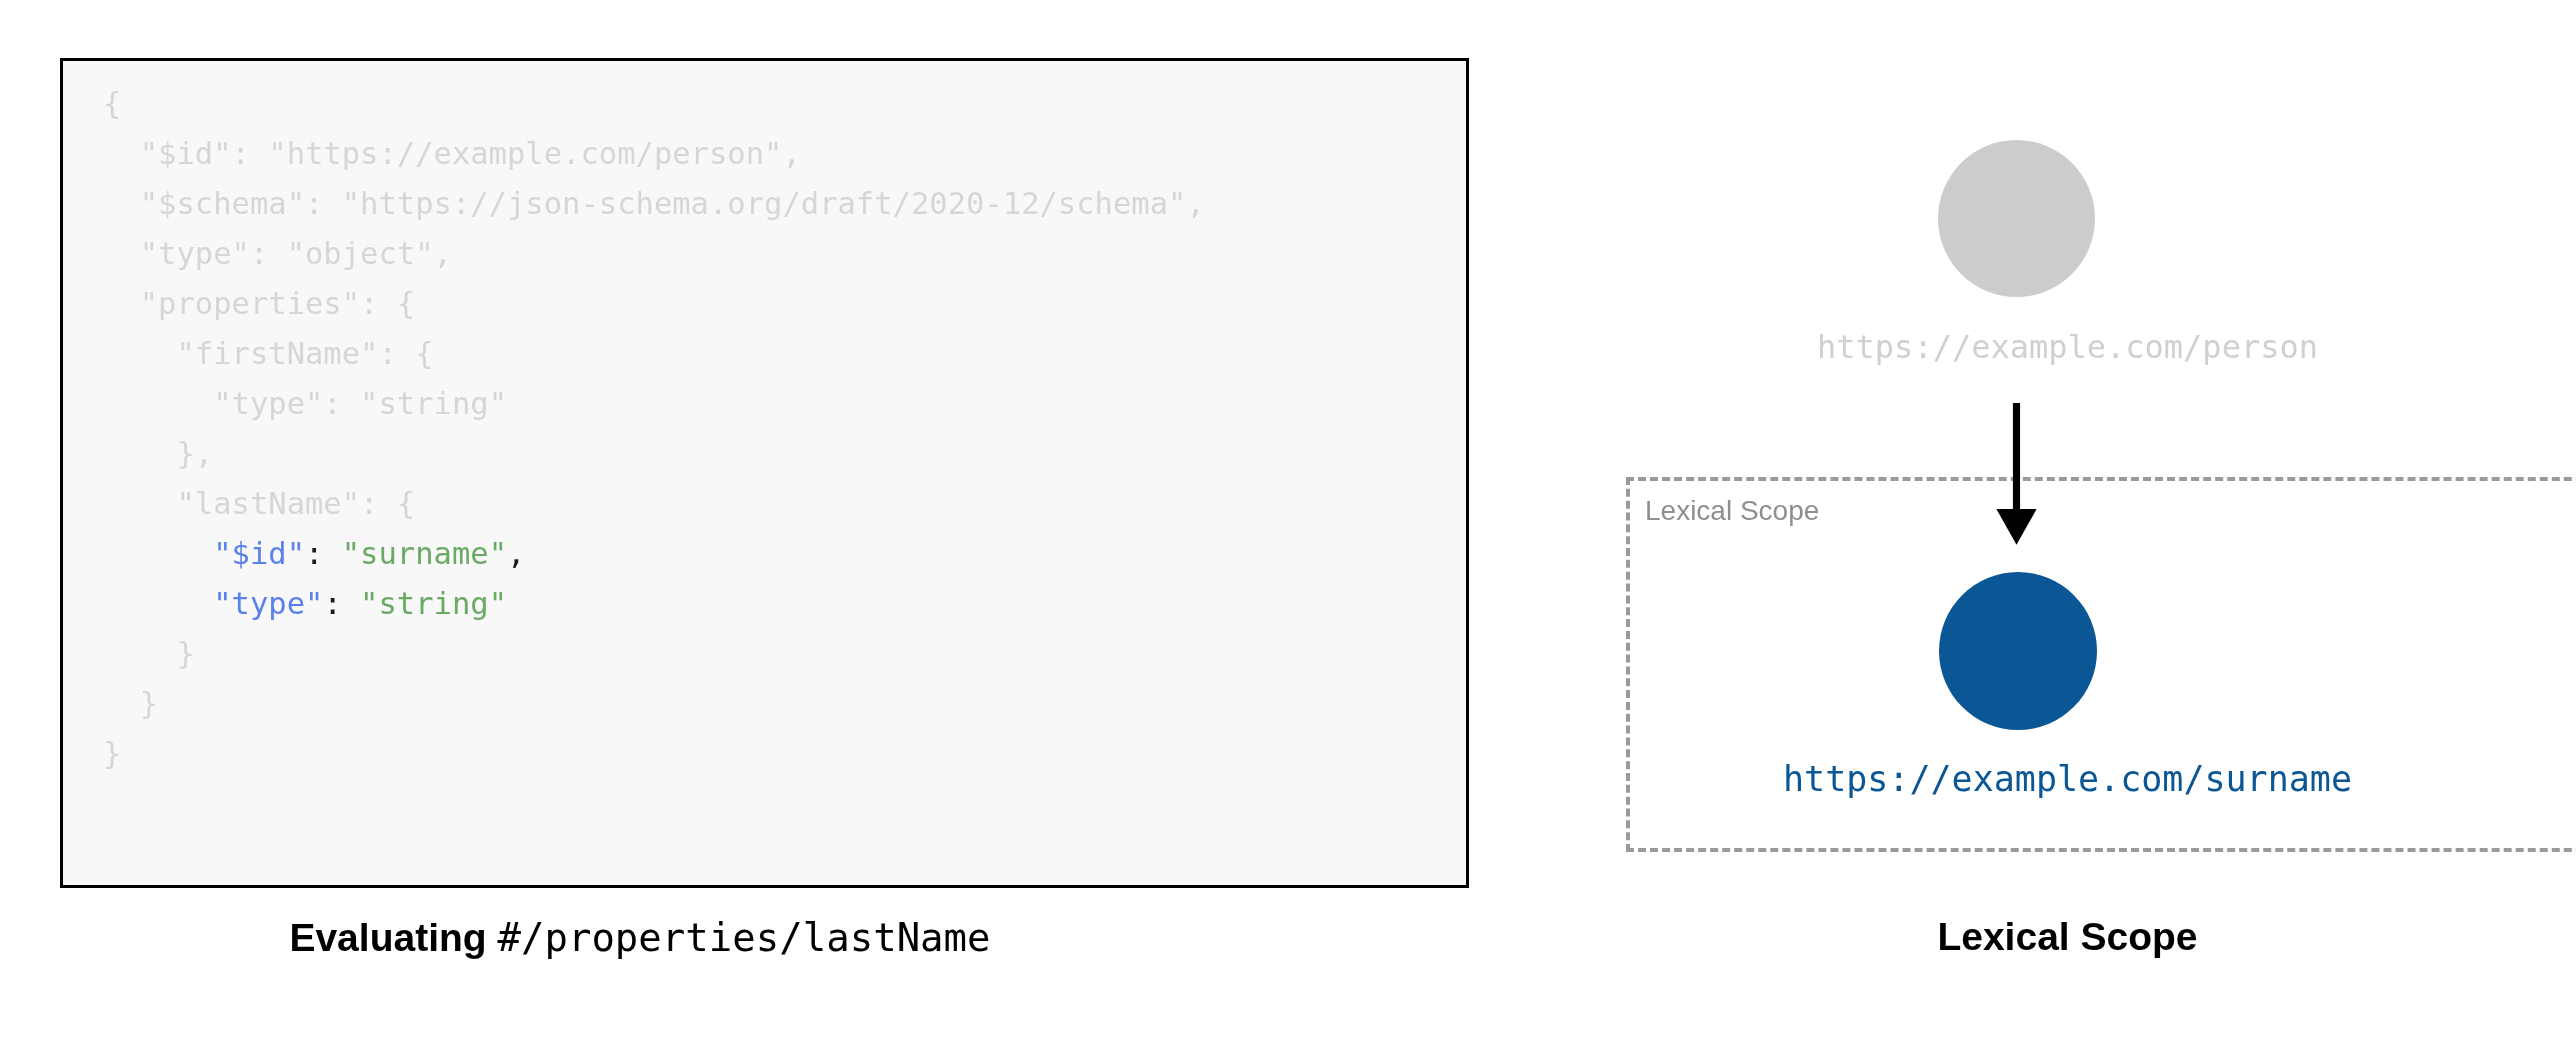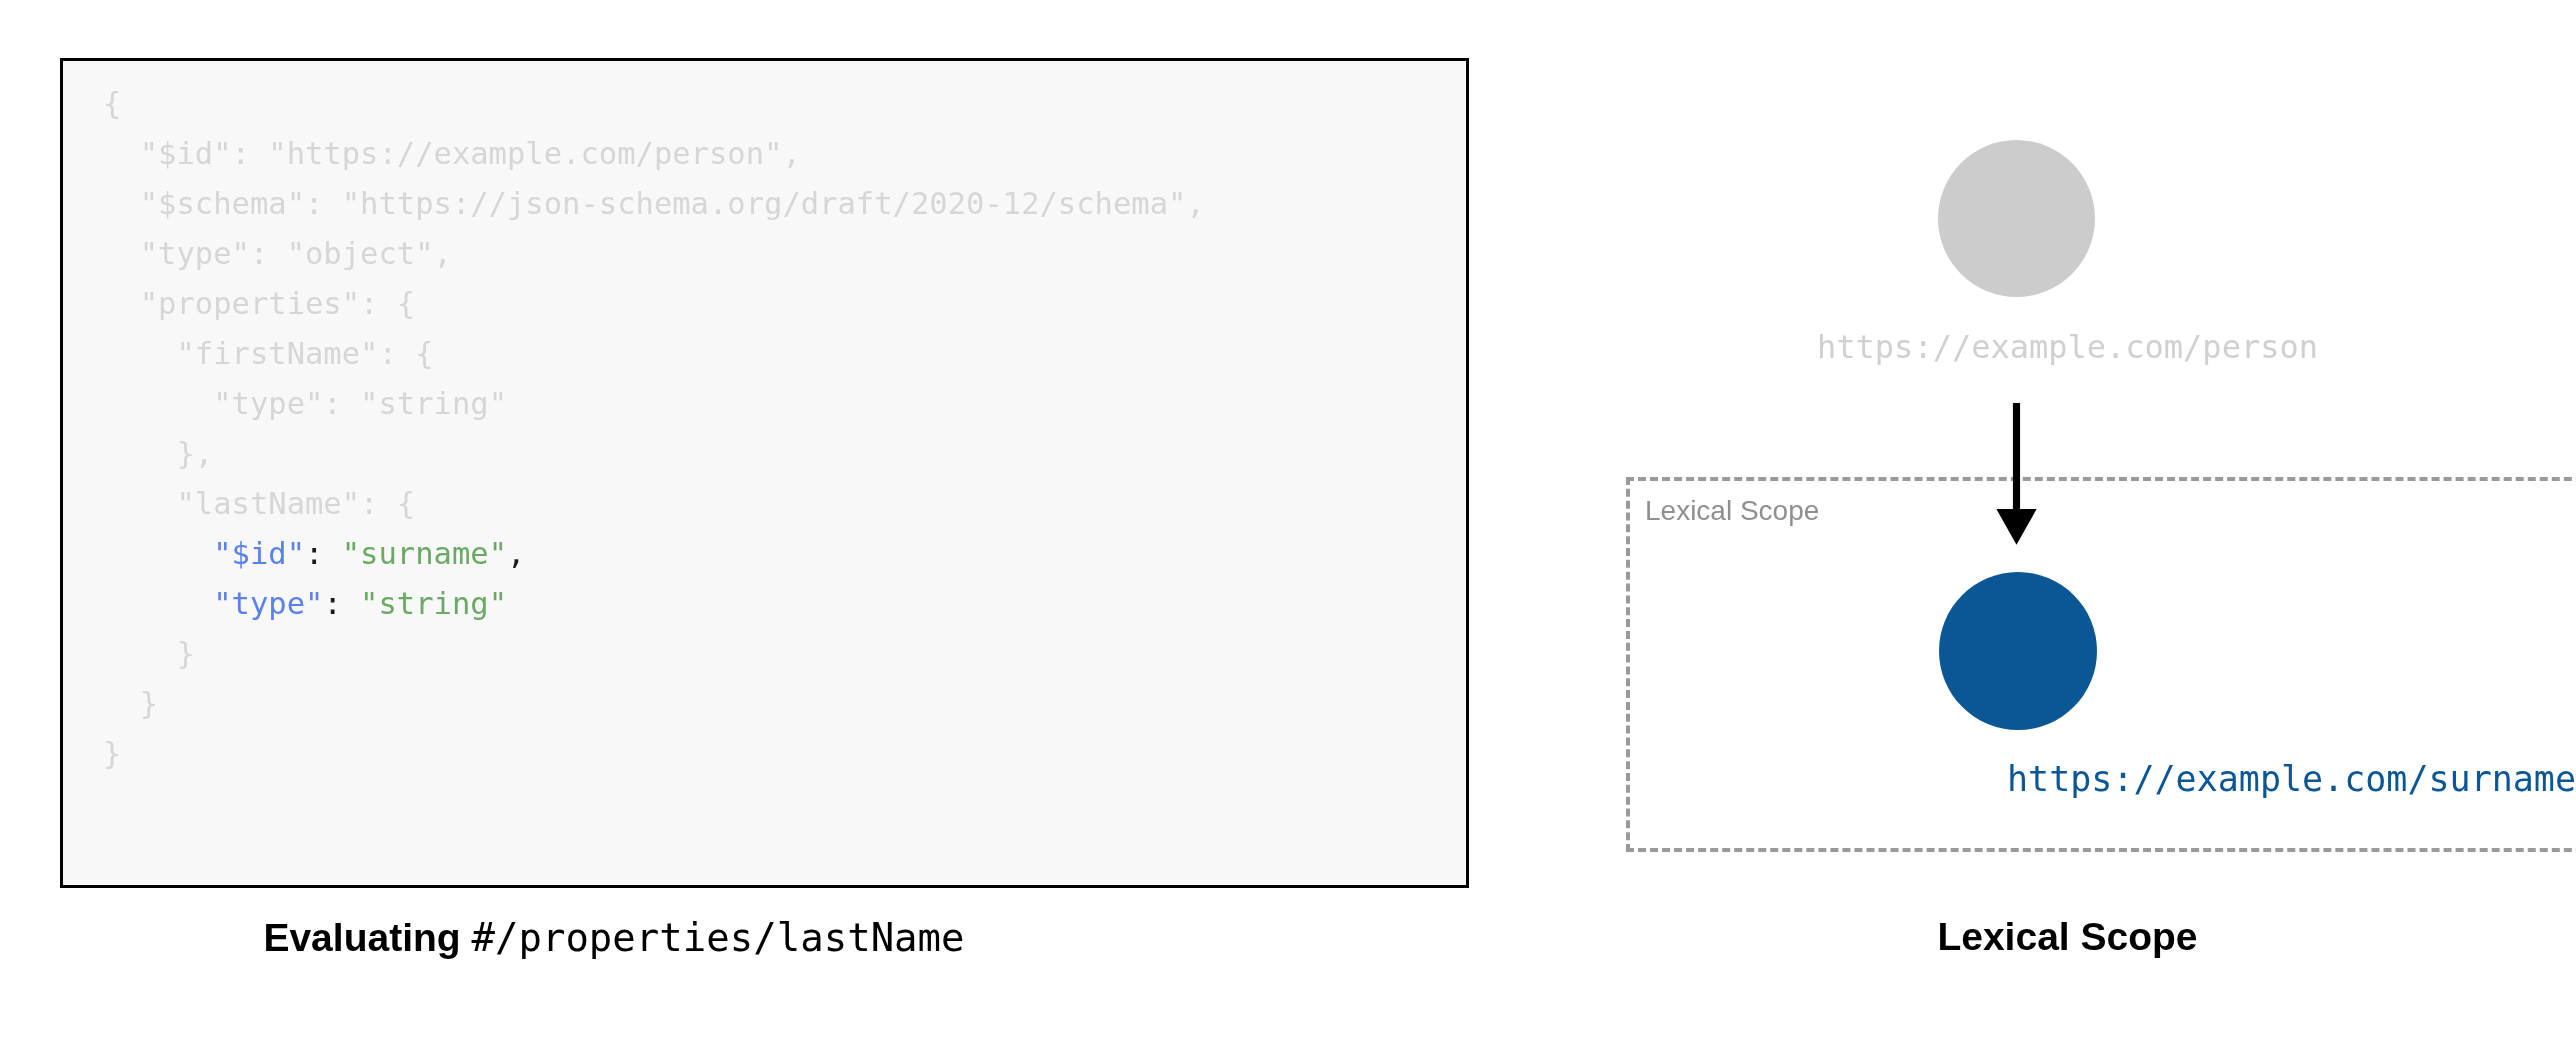--- a/index.html
+++ b/index.html
@@ -60,20 +60,21 @@
 
   #left-caption {
     position: absolute;
     left: 0px;
     top: 915px;
     width: 1228px;
     text-align: center;
     font-size: 39px;
     color: #000000;
     white-space: nowrap;
+    padding-left: 26px;
   }
   #left-caption .cap-bold {
     font-family: "Liberation Sans", sans-serif;
     font-weight: bold;
     font-size: 39px;
   }
   #left-caption .cap-mono {
     font-family: "DejaVu Sans Mono", "Liberation Mono", monospace;
     font-weight: normal;
     font-size: 39px;
@@ -118,21 +119,20 @@
   }
   #outer-node-label {
     top: 328px;
     color: #d0d0d0;
     font-size: 32px;
   }
   #inner-node-label {
     top: 759px;
     color: #0b5694;
     font-size: 35px;
-    text-align: right;
   }
 
   #scope-box {
     position: absolute;
     left: 67px;
     top: 477px;
     width: 1042px;
     height: 375px;
     box-sizing: border-box;
     border: 4.5px dashed #9a9a9a;

